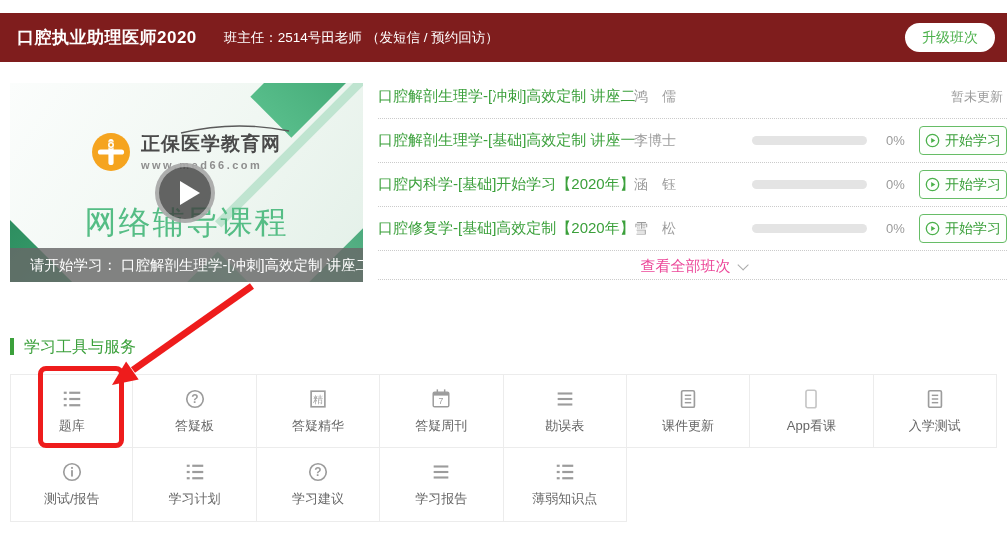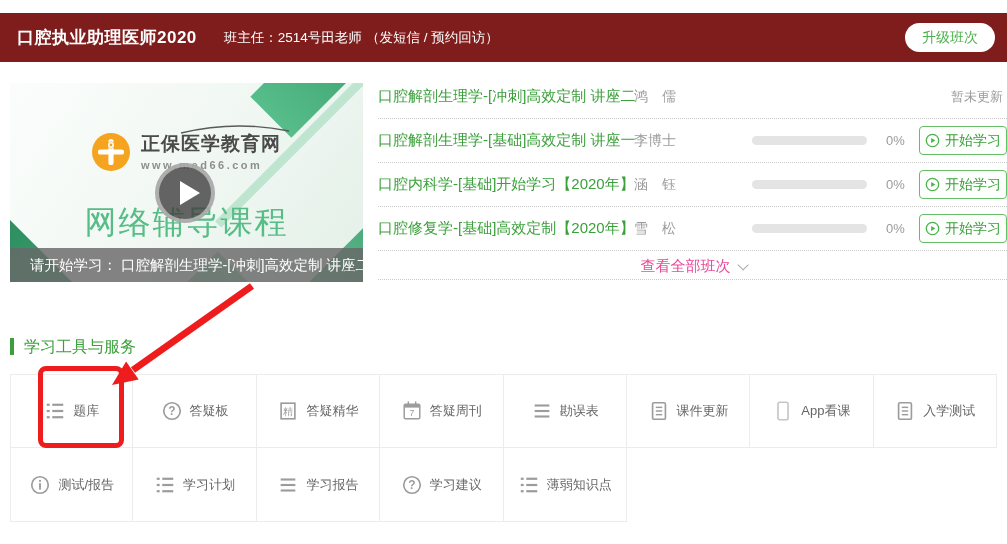--- a/index.html
+++ b/index.html
@@ -65,21 +65,21 @@
     font-size:15px; border-bottom:1px dotted #cbcbcb; cursor:pointer; }
   .chev { display:inline-block; margin-left:6px; width:8px; height:8px;
     border-right:1.5px solid #aaa; border-bottom:1.5px solid #aaa;
     transform:rotate(45deg) translateY(-3px); }
 
   
   .section-title { position:absolute; left:10px; top:338px; font-size:16px;
     color:#3ba03b; border-left:4px solid #3ba03b; padding-left:10px; line-height:17px; }
   .tools { position:absolute; left:10px; top:374px; width:987px;
     display:grid; grid-template-columns:repeat(8,1fr); }
-  .tcell { height:74px; display:flex; flex-direction:row; align-items:center;
+  .tcell { height:74px; display:flex; flex-direction:column; align-items:center;
     justify-content:center; gap:7px; cursor:pointer;
     border-right:1px solid #ececec; border-bottom:1px solid #ececec; }
   .tcell.r1 { border-top:1px solid #ececec; }
   .tcell.c1 { border-left:1px solid #ececec; }
   .tcell.empty { border:none; cursor:default; }
   .ticon { width:22px; height:22px; color:#9c9c9c; }
   .ticon.light { color:#c6c6c6; }
   .tlabel { font-size:13px; color:#666; }
 
   
@@ -298,29 +298,29 @@
       <span class="tlabel">测试/报告</span>
     </div>
     <div class="tcell">
       <svg class="ticon">
           <use href="#sym-list"></use>
         </svg>
       <span class="tlabel">学习计划</span>
     </div>
     <div class="tcell">
       <svg class="ticon">
+          <use href="#sym-question"></use>
+        </svg>
+      <span class="tlabel">学习建议</span>
+    </div>
+    <div class="tcell">
+      <svg class="ticon">
           <use href="#sym-lines"></use>
         </svg>
       <span class="tlabel">学习报告</span>
-    </div>
-    <div class="tcell">
-      <svg class="ticon">
-          <use href="#sym-question"></use>
-        </svg>
-      <span class="tlabel">学习建议</span>
     </div>
     <div class="tcell">
       <svg class="ticon">
           <use href="#sym-list"></use>
         </svg>
       <span class="tlabel">薄弱知识点</span>
     </div>
     <div class="tcell empty"></div>
     <div class="tcell empty"></div>
     <div class="tcell empty"></div>

